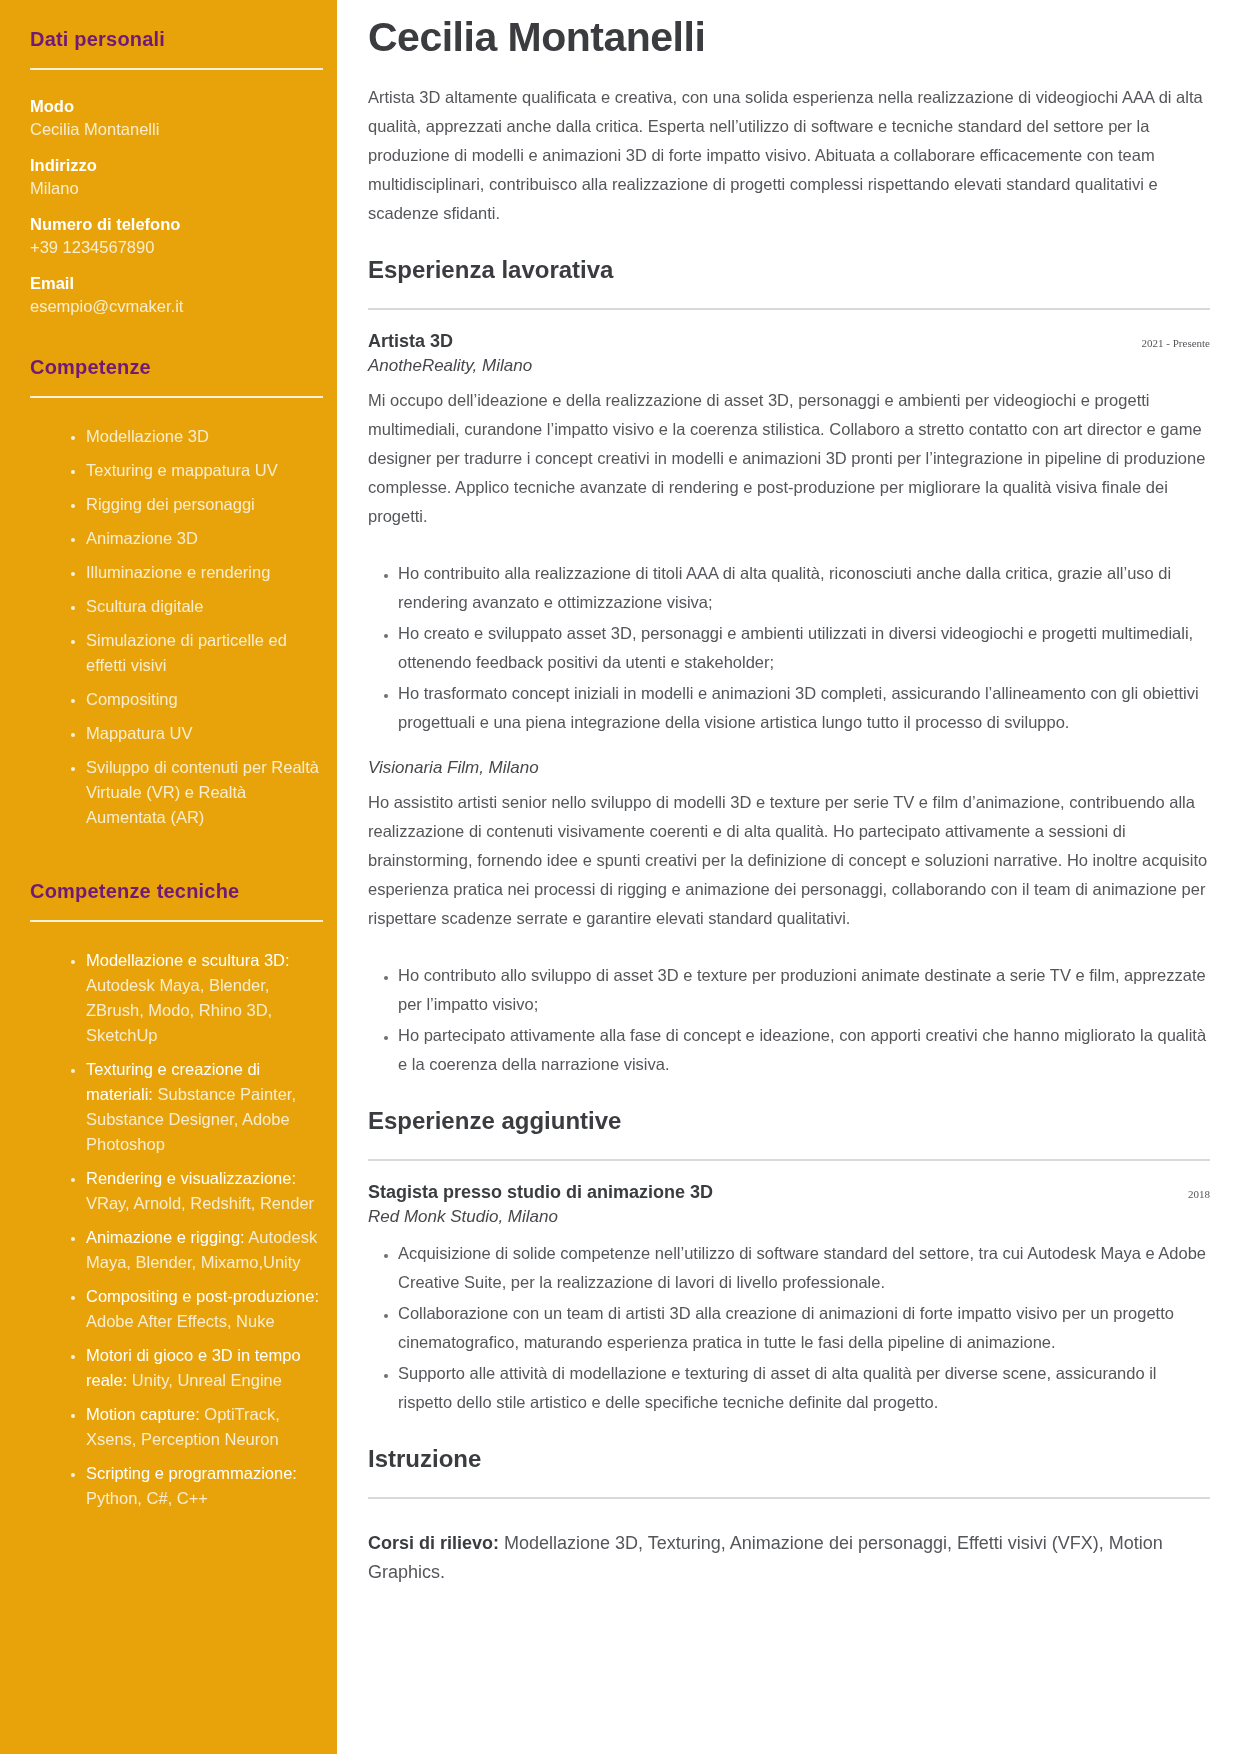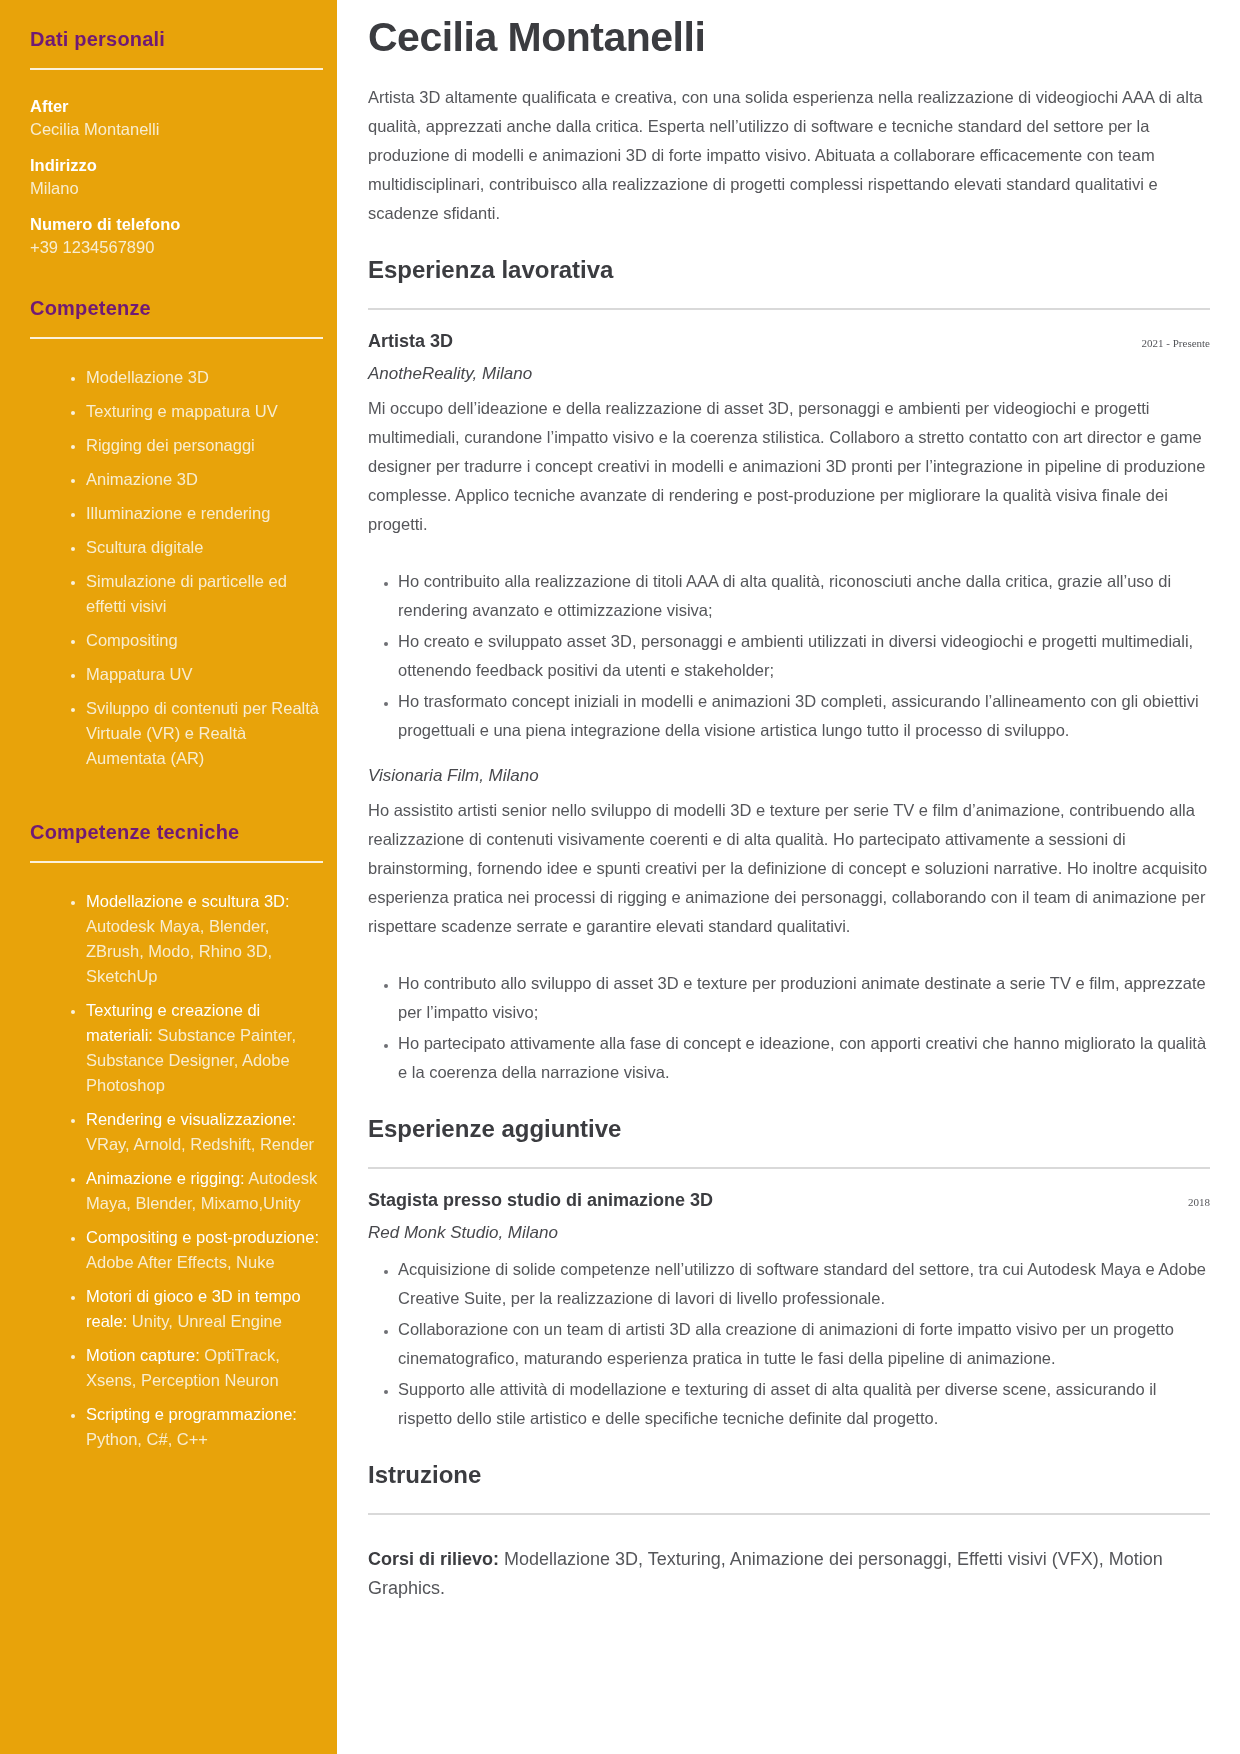--- a/index.html
+++ b/index.html
@@ -59,21 +59,21 @@
   }
   .main-rule {
     border: none; border-bottom: 2px solid #D9D9D9;
     margin-top: 24px;
   }
 
   .job { margin-top: 21px; }
   .job-head { display: flex; justify-content: space-between; align-items: baseline; }
   .job-title { font-size: 18px; font-weight: 700; color: #3B3C40; }
   .job-period { font-size: 11px; color: #55565A; white-space: nowrap; font-family: Liberation Serif, serif; }
-  .job-company { font-style: italic; font-size: 17px; color: #47484C; margin-top: 12px; }
+  .job-company { font-style: italic; font-size: 17px; color: #47484C; margin-top: 4px; }
   .job-desc { font-size: 16.5px; line-height: 29px; margin: 10px 0 28px; }
   .job-bullets { margin: 12px 0 0; padding-left: 30px; list-style: disc; }
   .job-bullets li { font-size: 16.5px; line-height: 29px; margin-bottom: 2px; }
   .job-bullets li::marker { color: #6E6F74; font-size: 12px; }
 
   .edu-line { margin-top: 28px; font-size: 16.5px; line-height: 29px; }
   .edu-courses { margin-top: 30px; font-size: 18px; line-height: 29px; }
   .edu-courses .b { font-weight: 700; color: #3B3C40; }
 </style>
 </head>
@@ -81,34 +81,38 @@
 
 <div class="page">
 
   <aside class="sidebar">
 
     <section class="side-section">
       <h2 class="side-heading">Dati personali</h2>
       <hr class="side-rule">
       <div class="fields">
   <div class="field">
-    <div class="field-label">After</div>
+    <div class="field-label">Modo</div>
     <div class="field-value">Cecilia Montanelli</div>
   </div>
 
   <div class="field">
     <div class="field-label">Indirizzo</div>
     <div class="field-value">Milano</div>
   </div>
 
   <div class="field">
     <div class="field-label">Numero di telefono</div>
     <div class="field-value">+39 1234567890</div>
   </div>
 
+  <div class="field">
+    <div class="field-label">Email</div>
+    <div class="field-value">esempio@cvmaker.it</div>
+  </div>
 </div>
     </section>
 
     <section class="side-section skills-block">
       <h2 class="side-heading">Competenze</h2>
       <hr class="side-rule">
       <ul class="side-list">
   <li>Modellazione 3D</li>
 
   <li>Texturing e mappatura UV</li>

